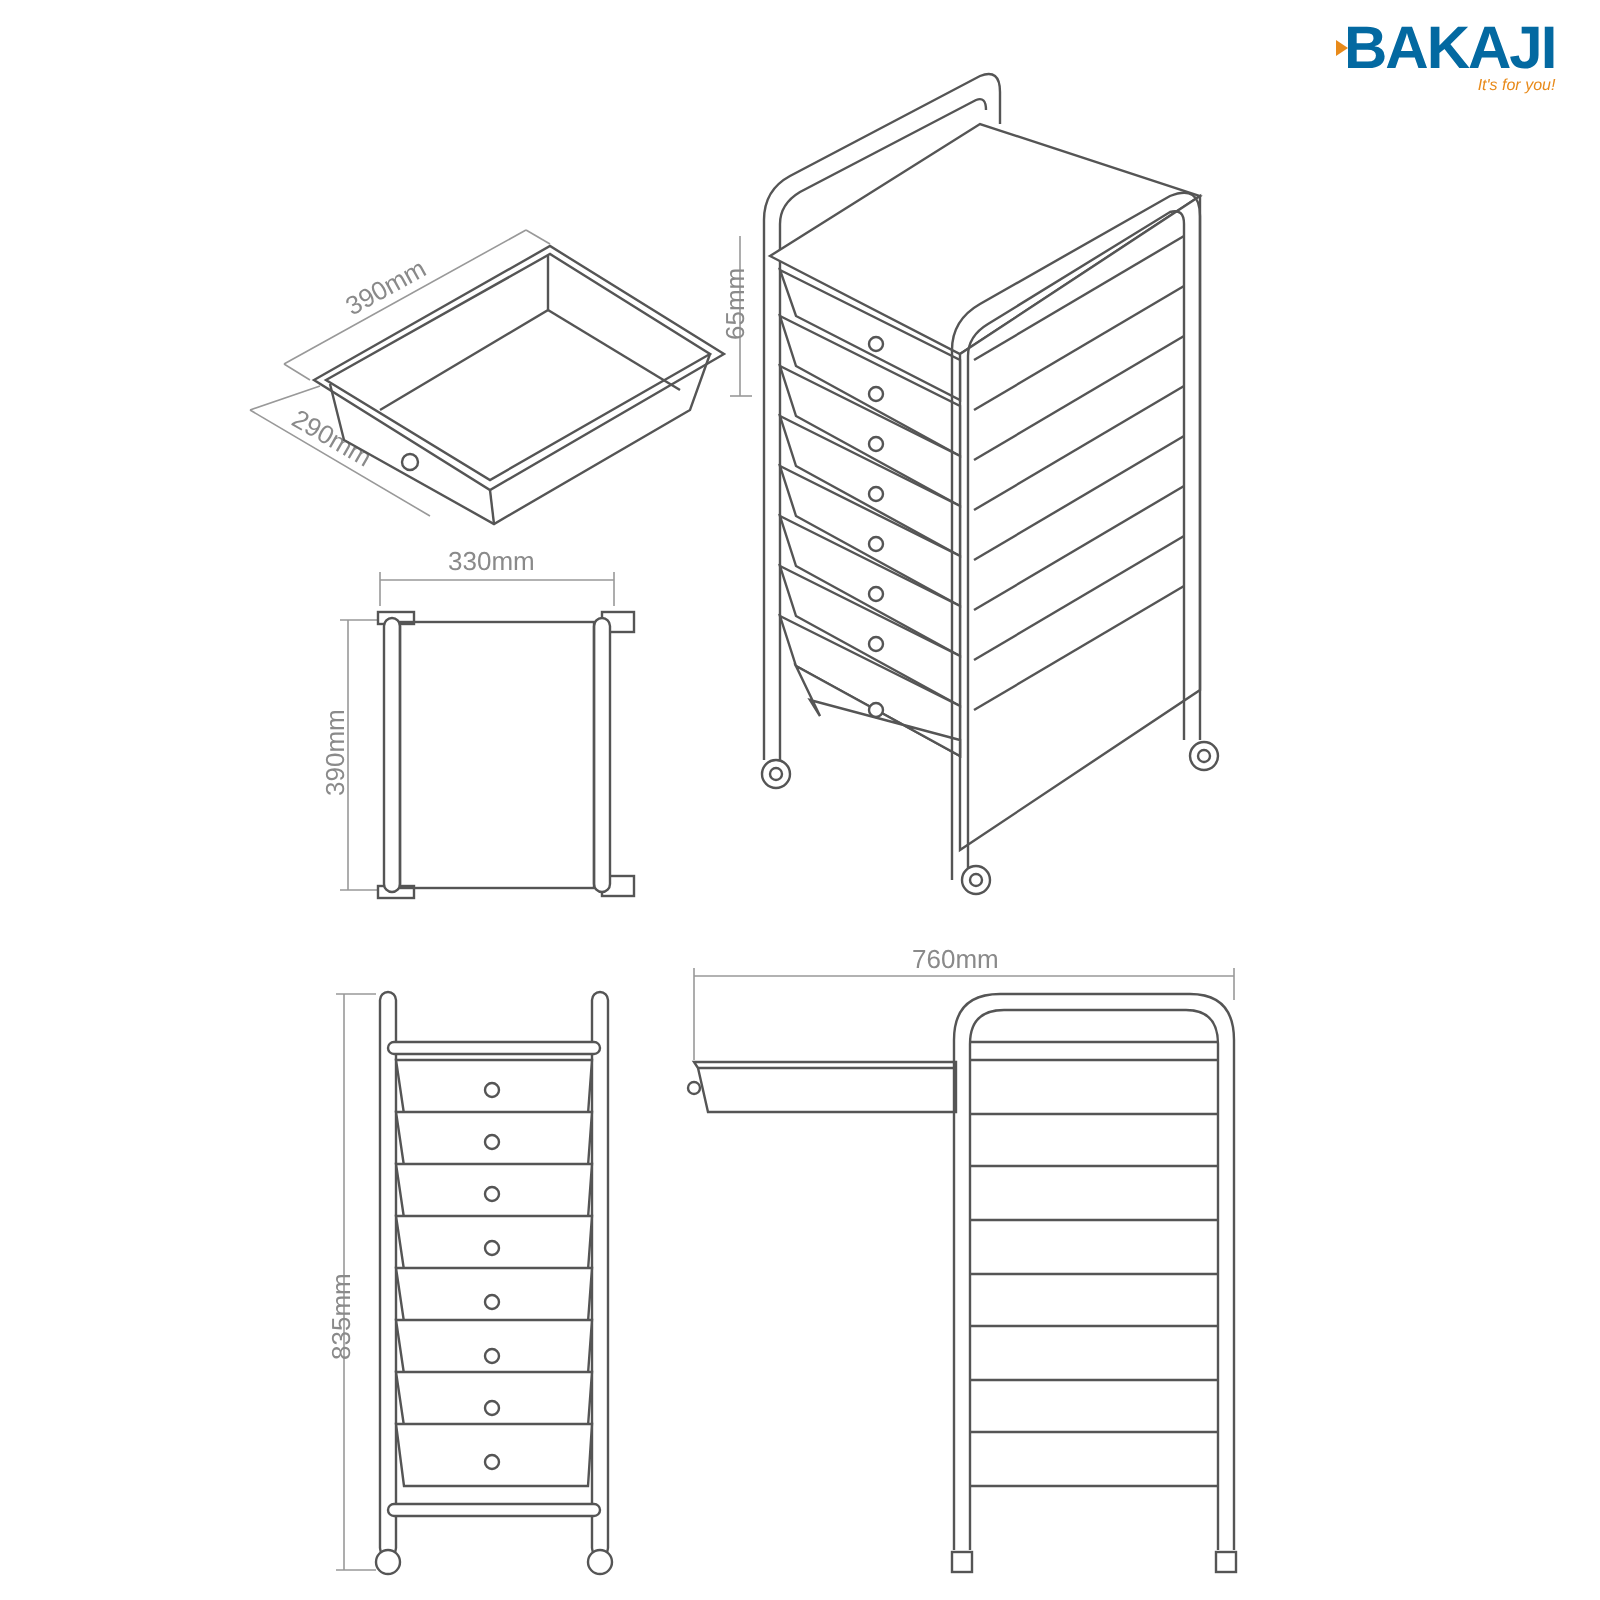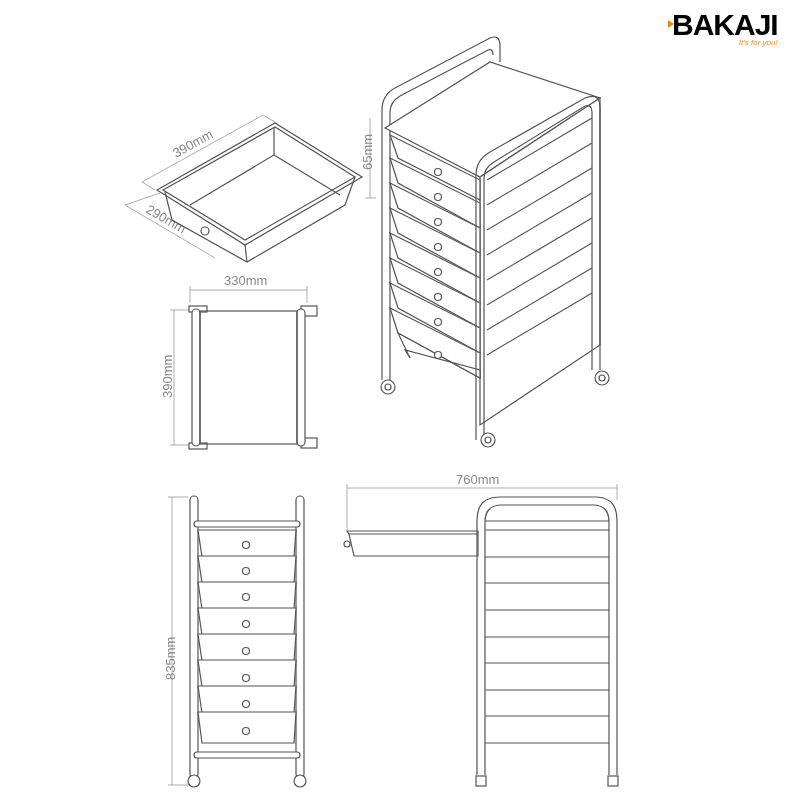--- a/index.html
+++ b/index.html
@@ -3,21 +3,21 @@
 <meta charset="utf-8">
 <style>
   html,body{margin:0;padding:0;background:#fff;}
   body{width:800px;height:800px;position:relative;overflow:hidden;font-family:"Liberation Sans",sans-serif;}
   svg{position:absolute;left:0;top:0;}
   .ln{stroke:#555;stroke-width:1.2;fill:none;}
   .fl{stroke:#555;stroke-width:1.2;fill:#fff;}
   .dim{stroke:#999;stroke-width:0.8;fill:none;}
   .dt{fill:#8a8a8a;font-size:13px;font-family:"Liberation Sans",sans-serif;}
   .logo{position:absolute;left:672px;top:10px;}
-  .logo-text{font-family:"Liberation Sans",sans-serif;font-weight:bold;font-size:30px;color:#000000;letter-spacing:-1px;line-height:30px;}
+  .logo-text{font-family:"Liberation Sans",sans-serif;font-weight:bold;font-size:30px;color:#0369a1;letter-spacing:-1px;line-height:30px;}
   .logo-tag{font-family:"Liberation Sans",sans-serif;font-style:italic;font-size:8px;color:#e88a1a;text-align:right;margin-top:-2px;}
   .logo-mark{position:absolute;left:-4px;top:10px;width:0;height:0;border-top:4px solid transparent;border-bottom:4px solid transparent;border-left:6px solid #e88a1a;}
 </style>
 </head>
 <body>
 
 <div class="logo">
   <div class="logo-mark"></div>
   <div class="logo-text">BAKAJI</div>
   <div class="logo-tag">It's for you!</div>

